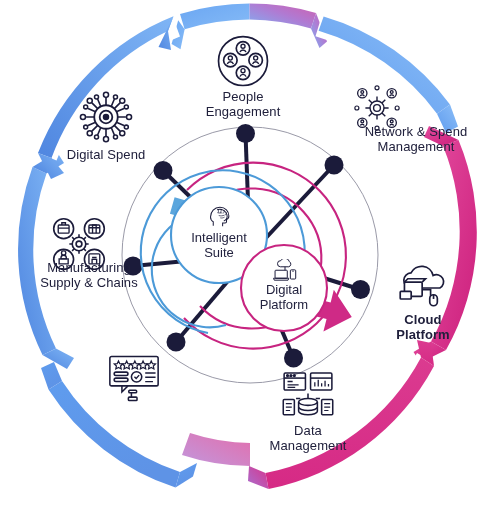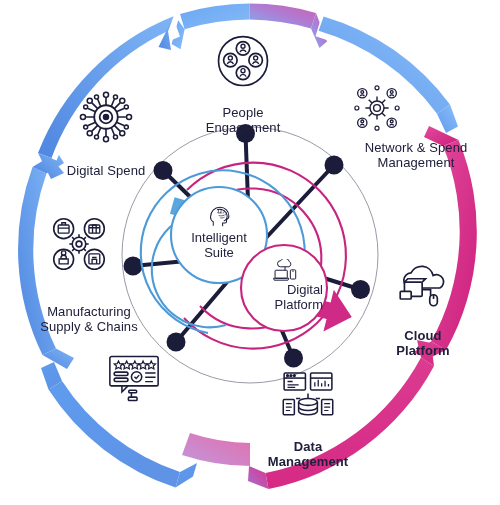--- a/index.html
+++ b/index.html
@@ -3,21 +3,21 @@
 <meta charset="utf-8">
 <style>
   html,body{margin:0;padding:0;background:#ffffff;}
   body{width:500px;height:505px;overflow:hidden;
        font-family:"Liberation Sans","DejaVu Sans",sans-serif;}
   #stage{position:relative;width:500px;height:505px;}
   svg#wheel{position:absolute;left:0;top:0;width:500px;height:505px;display:block;}
   .seg-label{
     position:absolute;text-align:center;line-height:1.18;
     color:#20203c;font-size:13px;letter-spacing:.1px;
-    pointer-events:none;white-space:pre-line;margin-top:16px;
+    pointer-events:none;white-space:pre-line;
   }
   .core-label{
     position:absolute;text-align:center;line-height:1.15;
     color:#23233f;font-size:13px;white-space:pre-line;
   }
   .ico{position:absolute;}
 </style>
 </head>
 <body>
 
@@ -326,24 +326,24 @@
     <rect x="24" y="13.5" width="7" height="12" rx="1.2"></rect>
     <path d="M26.5 15.3h2M27.5 23.6h0" stroke-width="1.1"></path>
   </svg>
 
   <div class="seg-label" style="left:178px;top:89px;width:130px;">People
 Engagement</div>
   <div class="seg-label" style="left:336px;top:124px;width:160px;">Network &amp; Spend
 Management</div>
   <div class="seg-label" style="left:373px;top:312px;width:100px;font-weight:bold;">Cloud
 Platform</div>
-  <div class="seg-label" style="left:238px;top:423px;width:140px;font-weight:bold;">Data
+  <div class="seg-label" style="left:238px;top:423px;width:140px;">Data
 Management</div>
-  <div class="seg-label" style="left:14px;top:288px;width:150px;">Manufacturing
+  <div class="seg-label" style="left:14px;top:260px;width:150px;">Manufacturing
 Supply &amp; Chains</div>
   <div class="seg-label" style="left:46px;top:147px;width:120px;">Digital Spend</div>
 
   <div class="core-label" style="left:179px;top:231px;width:80px;">Intelligent
 Suite</div>
-  <div class="core-label" style="left:245px;top:283px;width:78px;text-align:right;">Digital
+  <div class="core-label" style="left:245px;top:283px;width:78px;">Digital
 Platform</div>
 
 </div>
 
 </body></html>

